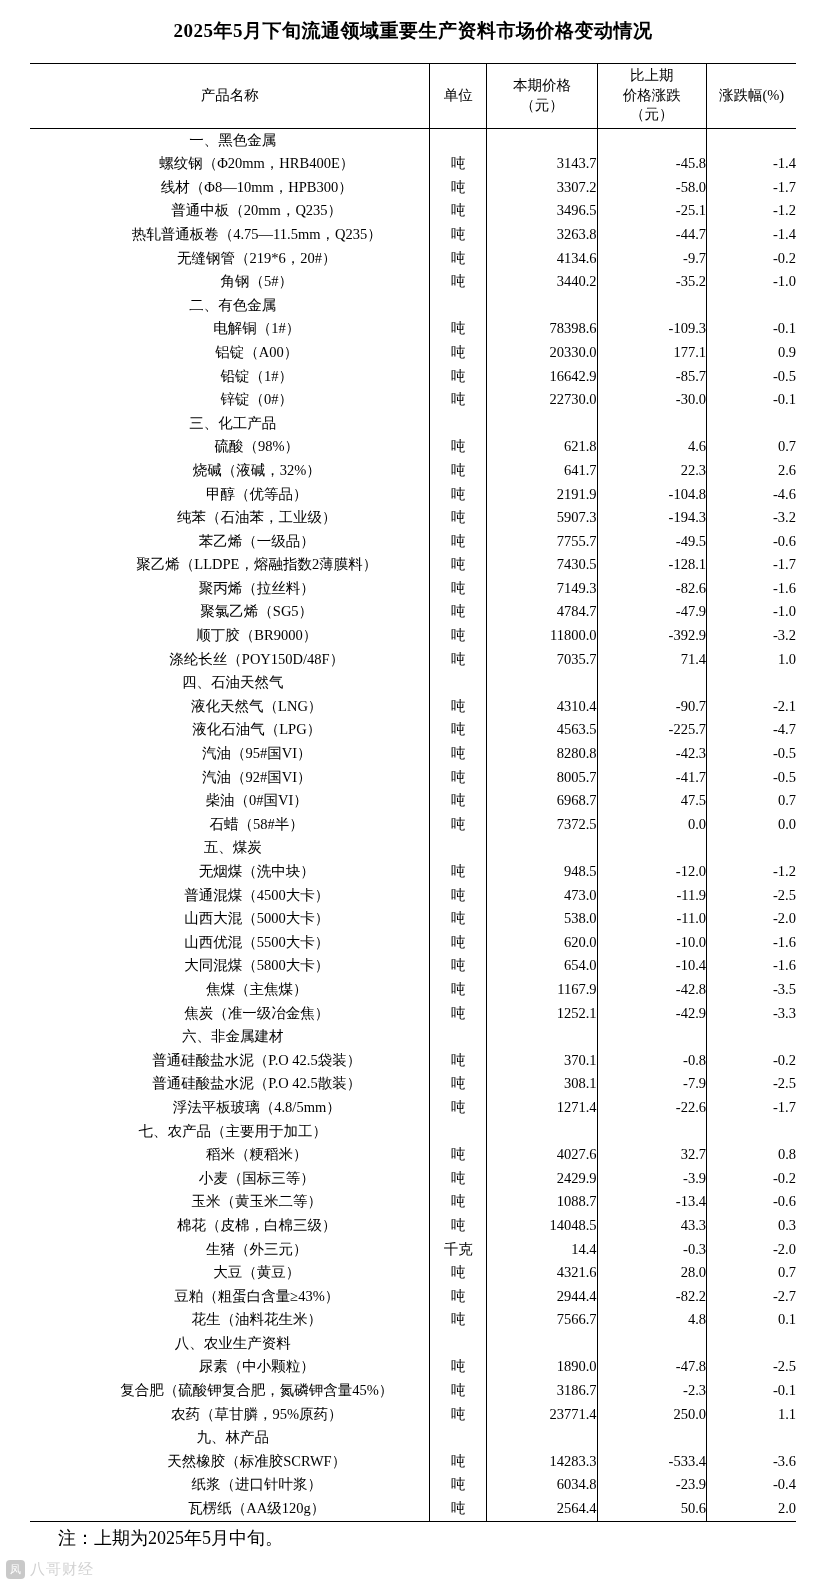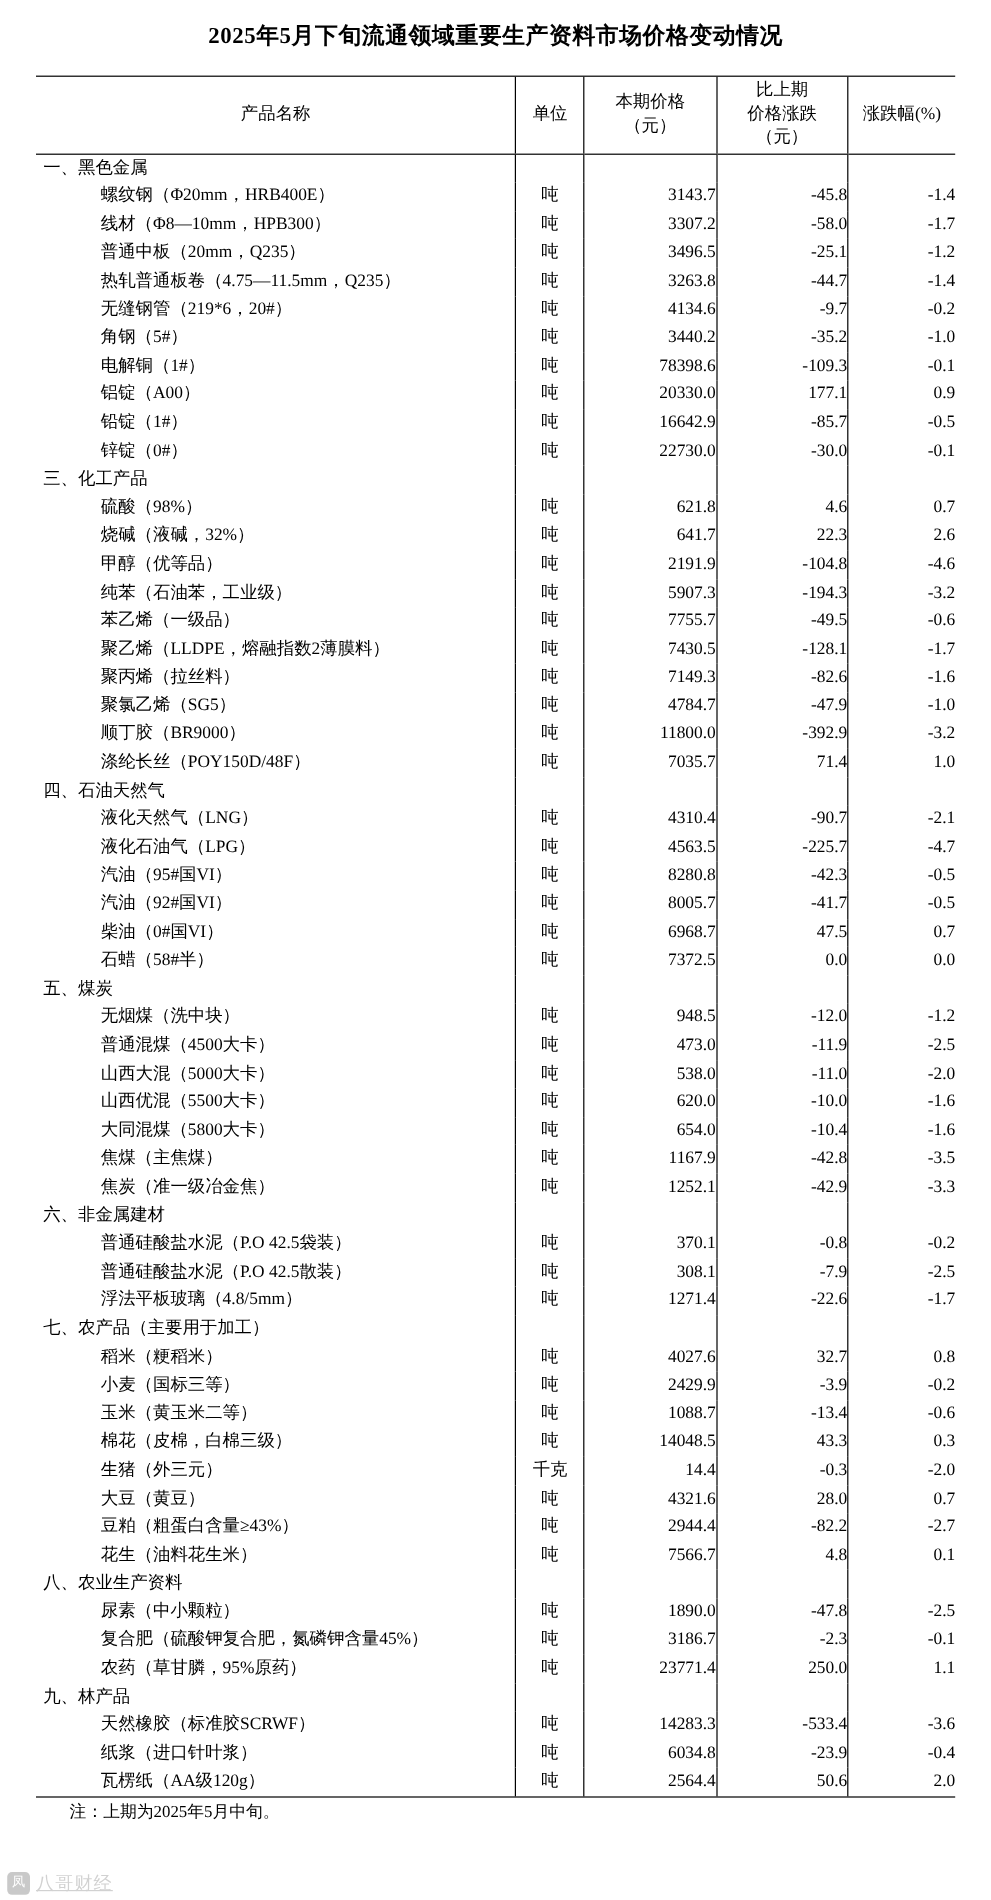--- a/index.html
+++ b/index.html
@@ -69,41 +69,41 @@
   
   .vline-l { border-left: 1.1px solid #000 !important; }
 
   tbody td {
     height: 23.6px;
     line-height: 23.6px;
     font-size: 14.5px;
     vertical-align: middle;
   }
   td.name {
-    text-align: left;
+    text-align: center;
     padding-left: 6px;
     white-space: nowrap;
   }
   td.name .indent { display: inline-block; padding-left: 54px; }
   td.name .cat { display: inline-block; padding-left: 6px; }
   td.unit {
     text-align: center;
   }
   td.num {
     text-align: right;
     padding-right: 28px;
   }
   td.rate {
     text-align: right;
     padding-right: 34px;
   }
   .note {
     width: 766px;
     margin: 2px auto 0 auto;
-    font-size: 14px;
+    font-size: 18px;
     padding-left: 28px;
     box-sizing: border-box;
     line-height: 1.6;
   }
   
   .watermark {
     position: absolute;
     left: 6px;
     bottom: 4px;
     display: flex;
@@ -119,21 +119,20 @@
     font-size: 11px;
     line-height: 19px;
     text-align: center;
     font-family: "Liberation Sans", sans-serif;
   }
   .watermark .wm-text {
     font-size: 15px;
     color: #9a9a9a;
     font-family: "Liberation Sans", sans-serif;
     letter-spacing: 1px;
-    text-decoration: underline;
   }
 </style>
 </head>
 <body>
 
 <div class="page">
 
   <div class="doc-title">2025年5月下旬流通领域重要生产资料市场价格变动情况</div>
 
   <div class="hr-top"></div>
@@ -206,20 +205,27 @@
           <td class="rate vline-l">-0.2</td>
         </tr>
         <tr>
           <td class="name"><span class="indent">角钢（5#）</span></td>
           <td class="unit vline-l">吨</td>
           <td class="num vline-l">3440.2</td>
           <td class="num vline-l">-35.2</td>
           <td class="rate vline-l">-1.0</td>
         </tr>
         <tr>
+          <td class="name"><span class="cat">二、有色金属</span></td>
+          <td class="unit vline-l"></td>
+          <td class="num vline-l"></td>
+          <td class="num vline-l"></td>
+          <td class="rate vline-l"></td>
+        </tr>
+        <tr>
           <td class="name"><span class="indent">电解铜（1#）</span></td>
           <td class="unit vline-l">吨</td>
           <td class="num vline-l">78398.6</td>
           <td class="num vline-l">-109.3</td>
           <td class="rate vline-l">-0.1</td>
         </tr>
         <tr>
           <td class="name"><span class="indent">铝锭（A00）</span></td>
           <td class="unit vline-l">吨</td>
           <td class="num vline-l">20330.0</td>

